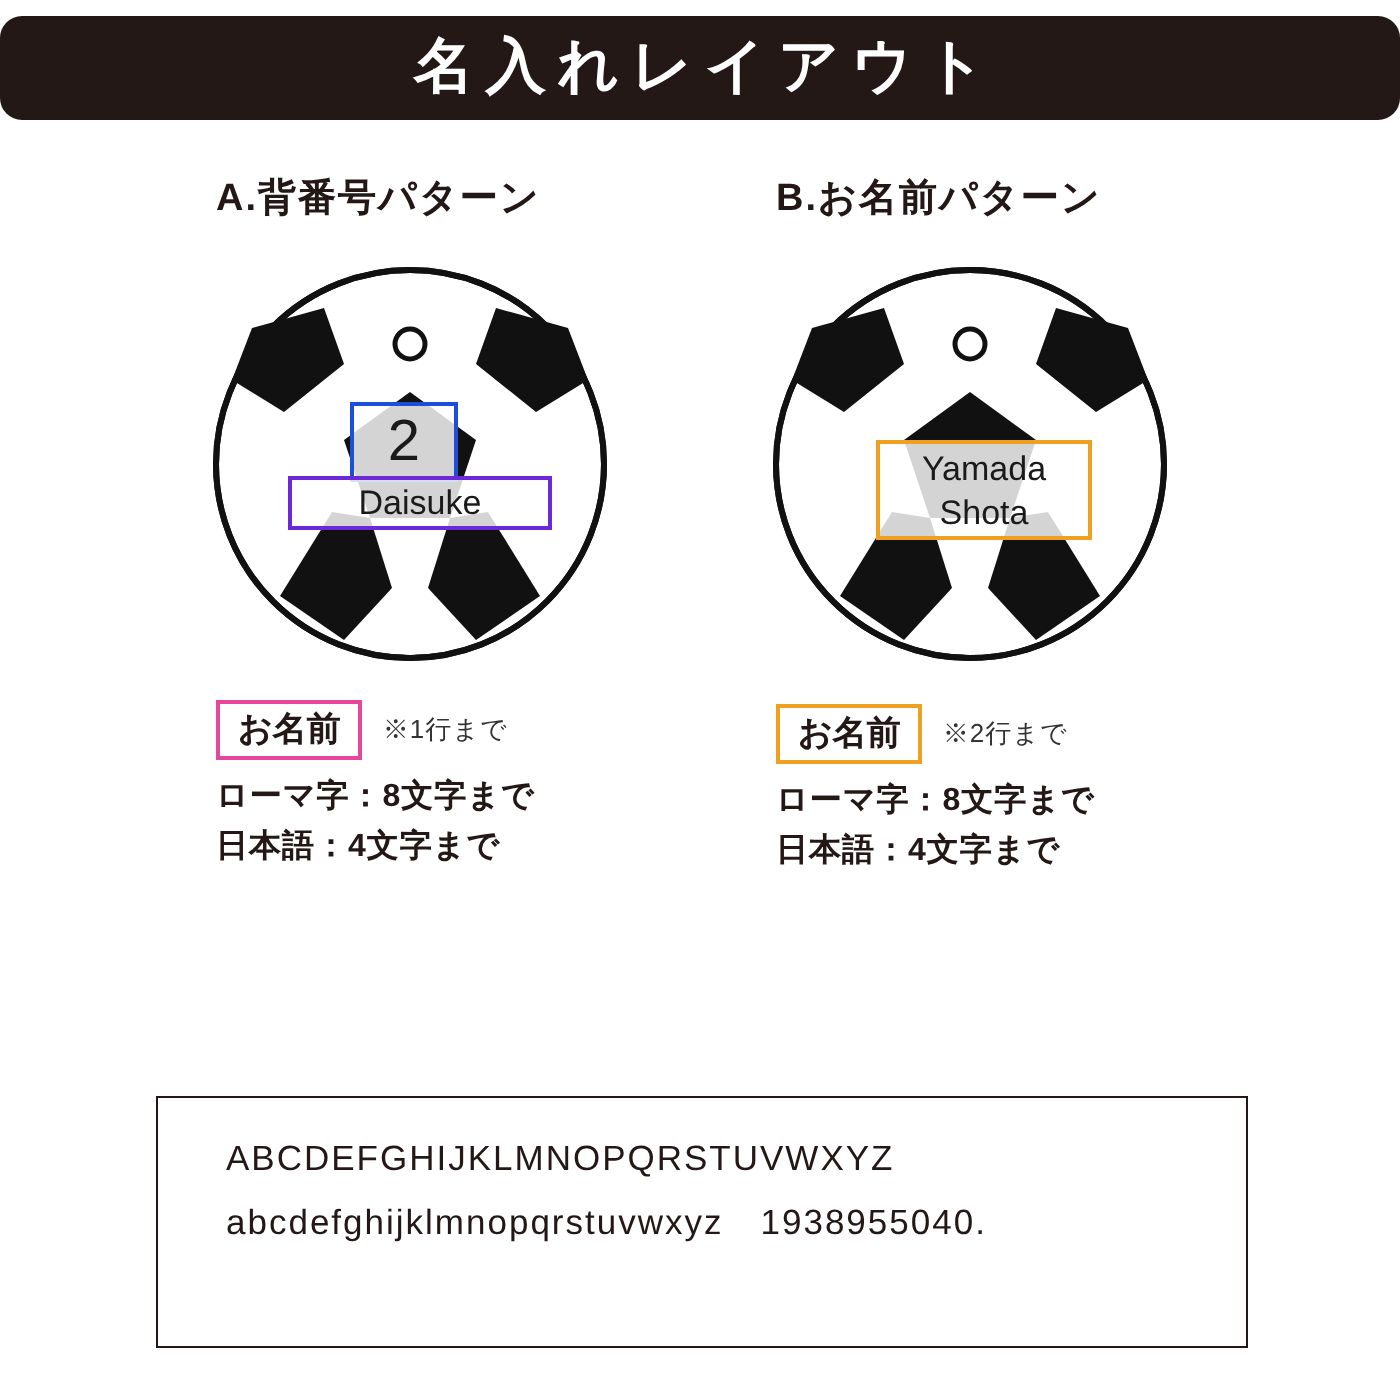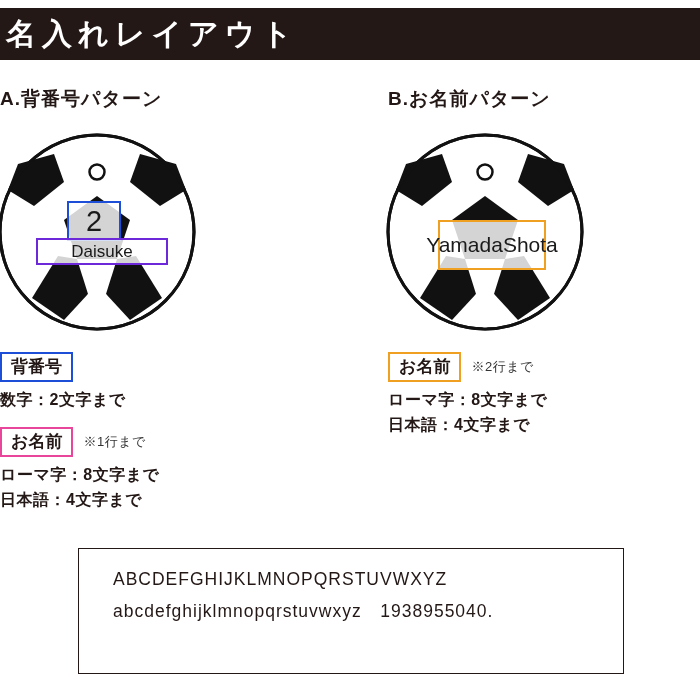--- a/index.html
+++ b/index.html
@@ -19,20 +19,22 @@
   
   .header-bar {
     position: absolute;
     left: 0;
     top: 8px;
     width: 700px;
     height: 52px;
     background: #231815;
     display: flex;
     align-items: center;
+    justify-content: center;
+    border-radius: 11px;
   }
   .header-title {
     color: #ffffff;
     font-size: 30px;
     letter-spacing: 6px;
     font-weight: 700;
     line-height: 1;
     padding-left: 6px;
   }
 
@@ -42,21 +44,21 @@
     top: 86px;
     left: 0;
     width: 700px;
     display: flex;
   }
   .col {
     width: 350px;
     box-sizing: border-box;
     padding-left: 0;
   }
-  .col-a { }
+  .col-a { padding-left: 108px; }
   .col-b { padding-left: 38px; }
 
   .col-title {
     font-size: 19px;
     font-weight: 700;
     letter-spacing: 1px;
     margin: 0 0 12px 0;
     white-space: nowrap;
   }
 
@@ -97,22 +99,22 @@
     height: 27px;
     font-size: 17px;
     color: #1a1a1a;
   }
   .ov-name-b {
     border: 2px solid #f0a020;
     left: 58px;
     top: 96px;
     width: 108px;
     height: 50px;
-    flex-direction: row;
-    font-size: 21px;
+    flex-direction: column;
+    font-size: 17px;
     color: #1a1a1a;
     padding-top: 1px;
   }
   .ov-name-b span { display: block; line-height: 1.25; }
 
   
   .spec { margin-top: 18px; }
   .tag-row {
     display: flex;
     align-items: center;
@@ -200,26 +202,20 @@
         <polygon points="96,170 114,170 124,192 105,205 86,192" fill="#ffffff"></polygon>
 
         <circle cx="105" cy="108" r="97" fill="none" stroke="#111" stroke-width="3"></circle>
 
         <circle cx="105" cy="48" r="7.5" fill="#ffffff" stroke="#111" stroke-width="2.5"></circle>
       </svg>
       <div class="ov ov-number">2</div>
       <div class="ov ov-name-a">Daisuke</div>
     </div>
 
-    <div class="spec">
-      <div class="tag-row">
-        <div class="tag tag-blue">背番号</div>
-      </div>
-      <div class="spec-line">数字：2文字まで</div>
-    </div>
 
     <div class="spec spec-gap">
       <div class="tag-row">
         <div class="tag tag-pink">お名前</div>
         <div class="note">※1行まで</div>
       </div>
       <div class="spec-line">ローマ字：8文字まで</div>
       <div class="spec-line">日本語：4文字まで</div>
     </div>
   </div>

